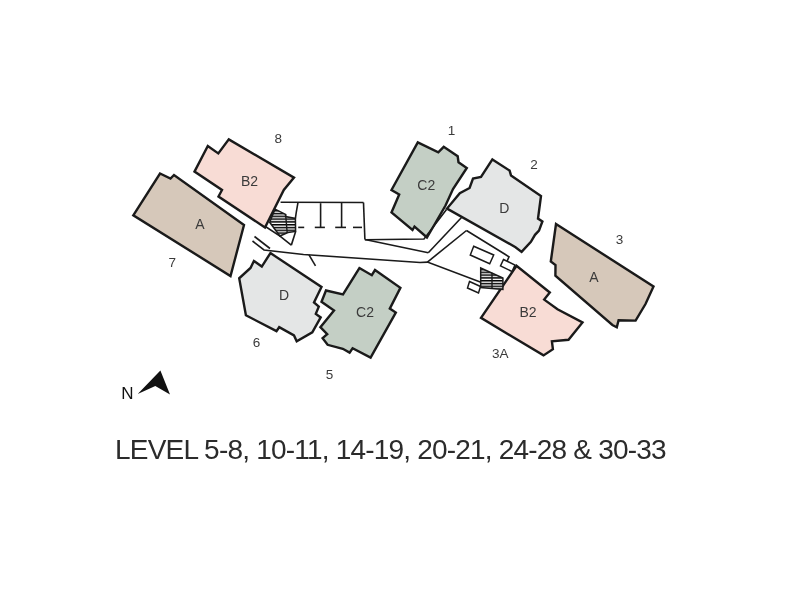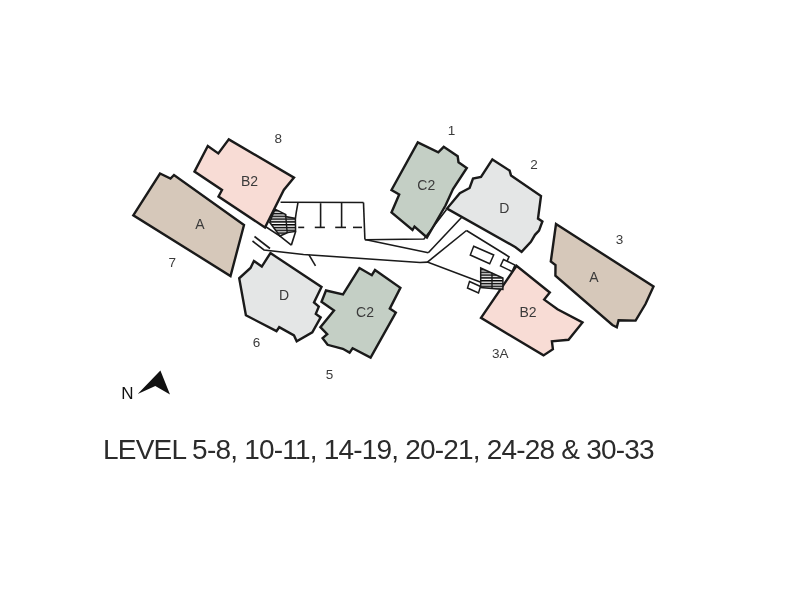--- a/index.html
+++ b/index.html
@@ -1,15 +1,15 @@
 <!DOCTYPE html>
 <html><head><meta charset="utf-8">
 <style>
 html,body{margin:0;padding:0;background:#ffffff;width:800px;height:600px;overflow:hidden}
-#text-level{position:absolute;left:103px;top:434px;font-family:"Liberation Sans",sans-serif;font-size:28px;color:#2b2b2b;white-space:nowrap;letter-spacing:-0.8px}
+#text-level{position:absolute;left:115px;top:434px;font-family:"Liberation Sans",sans-serif;font-size:28px;color:#2b2b2b;white-space:nowrap;letter-spacing:-0.8px}
 </style></head>
 <body>
 
 <svg width="800" height="600" viewBox="0 0 800 600">
 <defs>
 <pattern id="hatch" width="4" height="2.8" patternUnits="userSpaceOnUse">
 <rect width="4" height="2.8" fill="#ffffff"></rect>
         <rect width="4" height="1.5" fill="#000000"></rect>
 </pattern>
 </defs>

